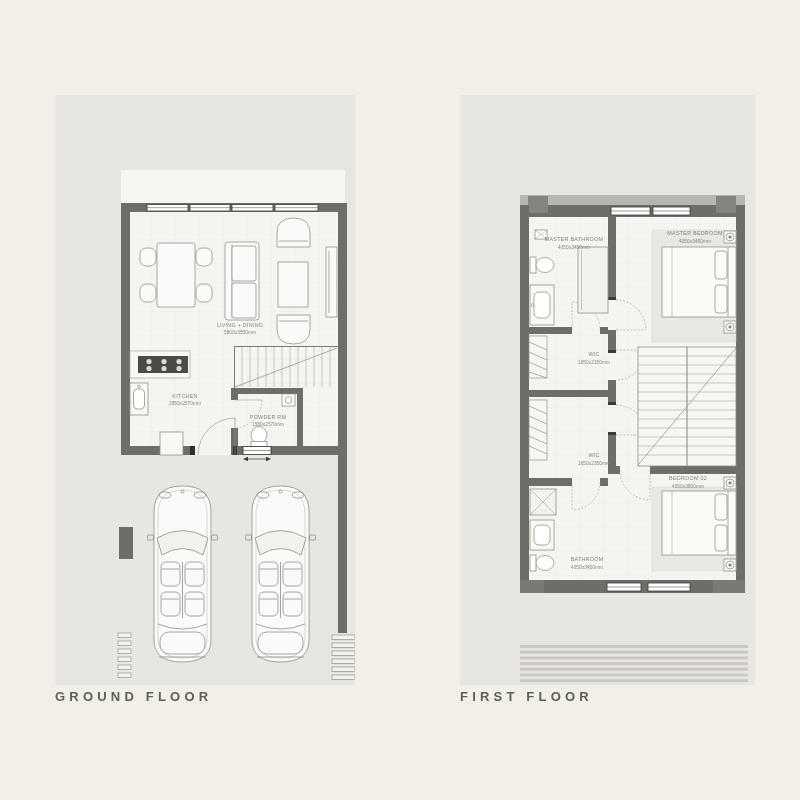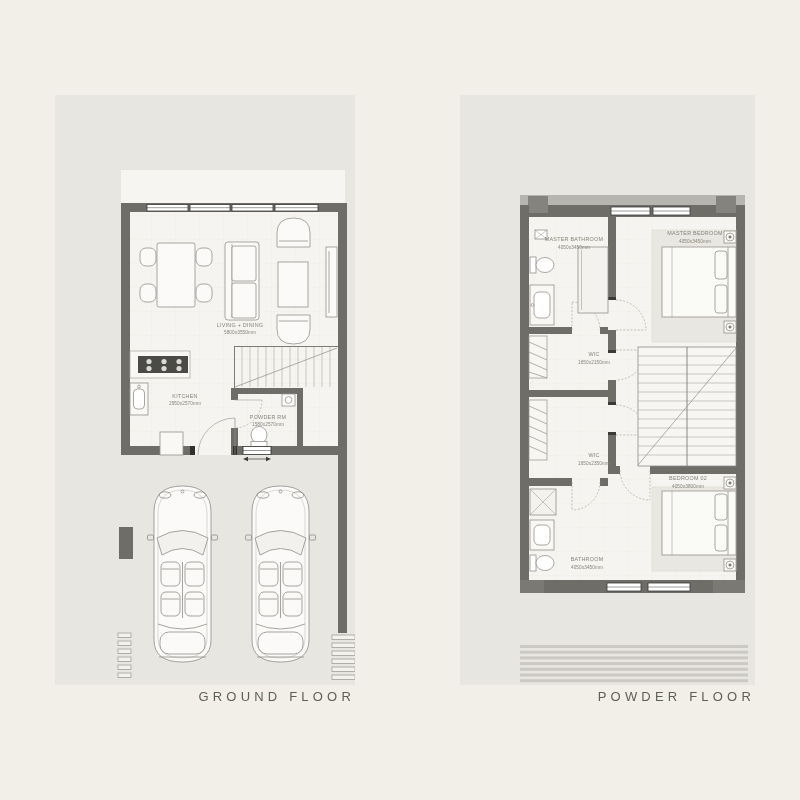--- a/index.html
+++ b/index.html
@@ -1,20 +1,20 @@
 <!DOCTYPE html>
 <html><head>
 <meta charset="utf-8">
 <style>
   html,body{margin:0;padding:0;background:#f2efe9;}
   .stage{position:relative;width:800px;height:800px;background:#f2efe9;overflow:hidden;
          font-family:"Liberation Sans",sans-serif;}
   .plan{position:absolute;}
-  .floor-title{position:absolute;text-align:right;font-size:13px;letter-spacing:4.2px;
-               color:#5c6155;font-weight:400;}
+  .floor-title{position:absolute;text-align:left;font-size:13px;letter-spacing:4.2px;
+               color:#5c6155;font-weight:700;}
   svg text{font-family:"Liberation Sans",sans-serif;fill:#86847b;text-anchor:middle;}
   .rname{font-size:5.4px;letter-spacing:.25px;}
   .rdims{font-size:4.7px;letter-spacing:.1px;}
 </style>
 </head>
 <body>
 
 <div class="stage">
 
   <svg class="plan" style="left:55px;top:95px" width="300" height="590" viewBox="0 0 300 590">
@@ -413,14 +413,14 @@
       <text class="rname" x="134" y="362">WIC</text>
       <text class="rdims" x="134" y="369.5">1650x2350mm</text>
       <text class="rname" x="127" y="466">BATHROOM</text>
       <text class="rdims" x="127" y="473.5">4050x3450mm</text>
       <text class="rname" x="228" y="385">BEDROOM 02</text>
       <text class="rdims" x="228" y="392.5">4050x3800mm</text>
     </g>
   </svg>
 
   <div class="floor-title" style="left:55px;top:689px;width:300px">GROUND FLOOR</div>
-  <div class="floor-title" style="left:460px;top:689px;width:295px">POWDER FLOOR</div>
+  <div class="floor-title" style="left:460px;top:689px;width:295px">FIRST FLOOR</div>
 </div>
 
 </body></html>

